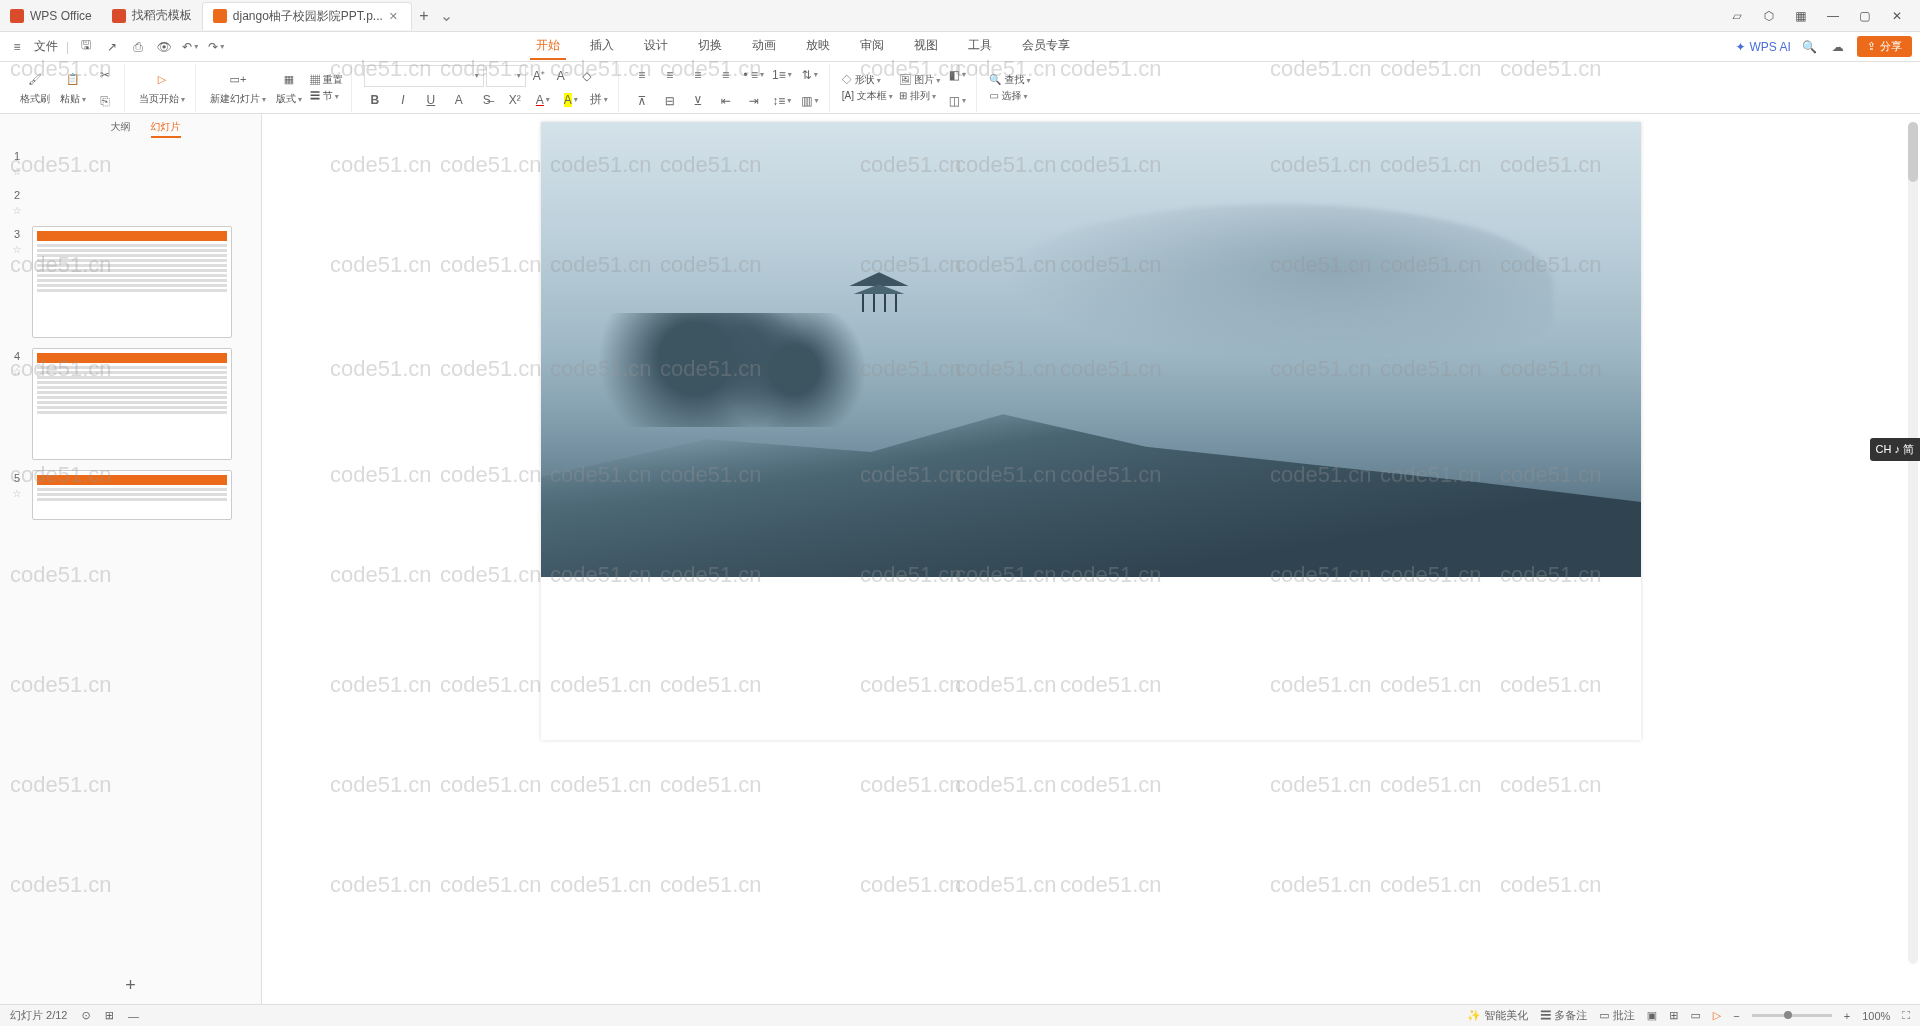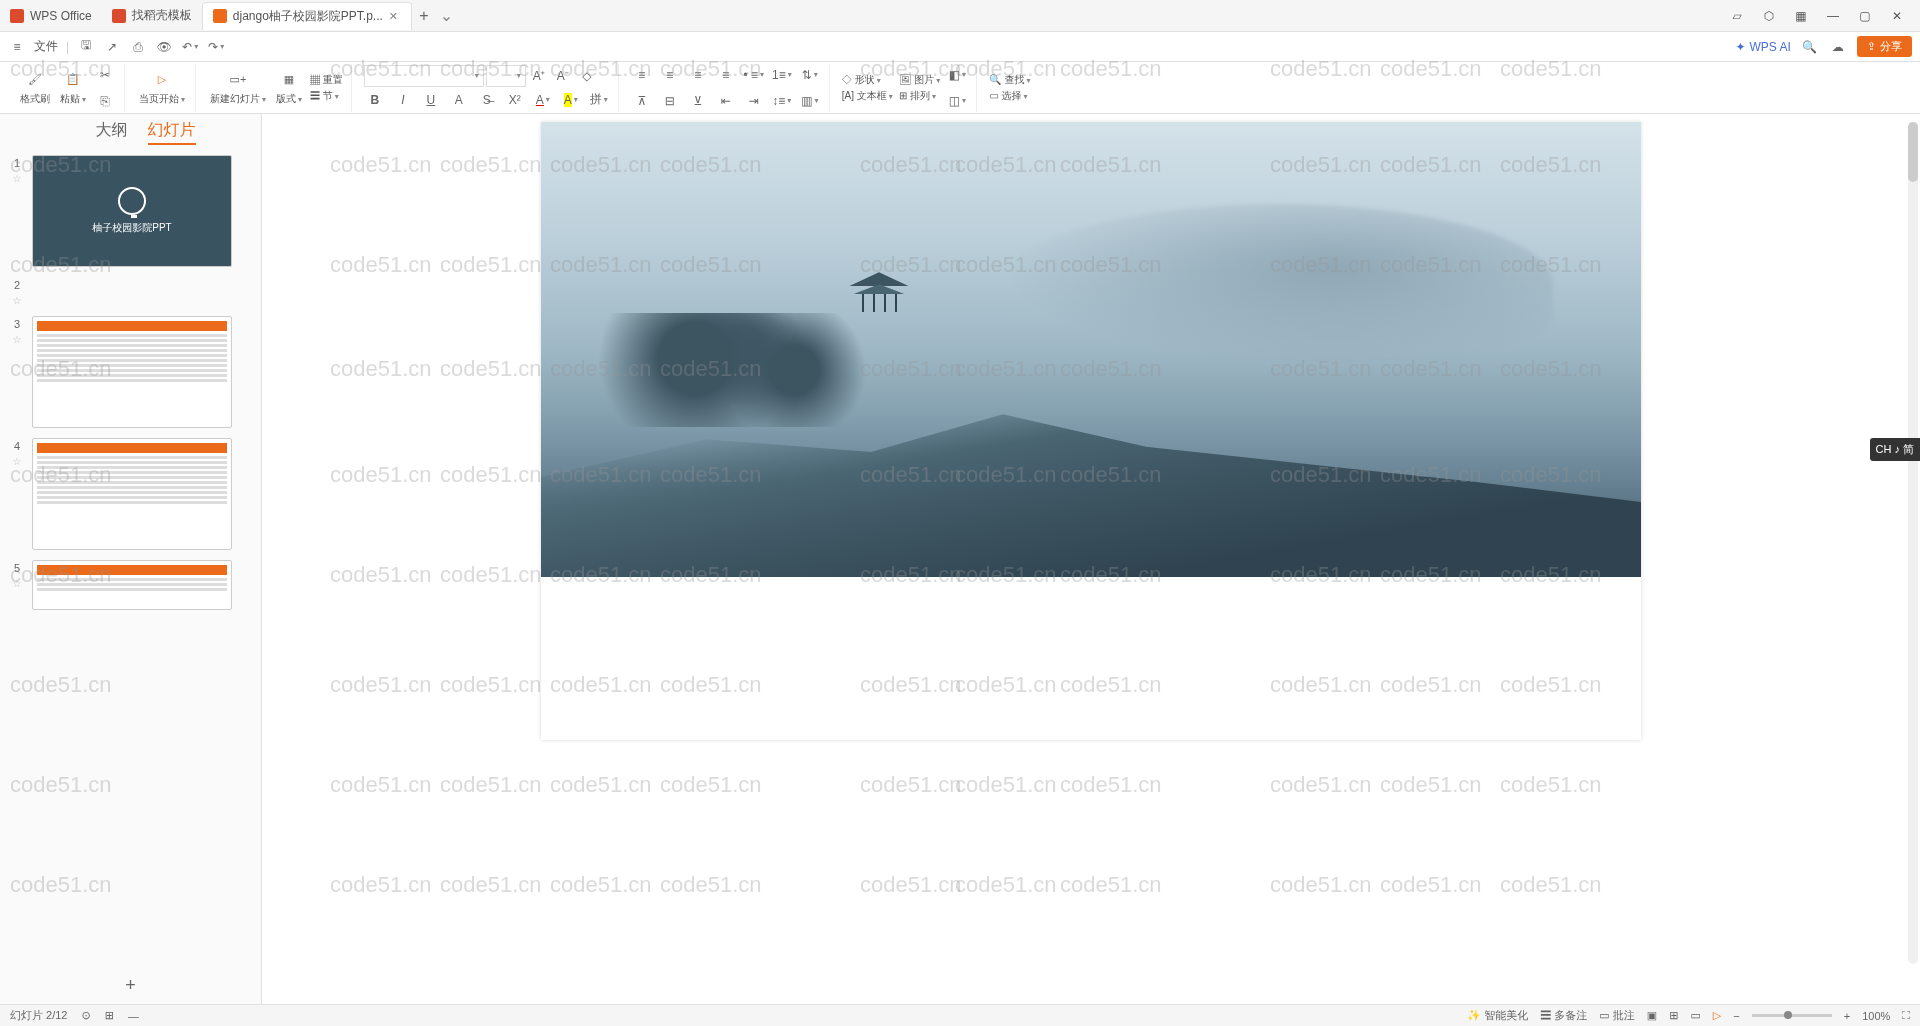--- a/index.html
+++ b/index.html
@@ -37,21 +37,21 @@
 .ribbon-btn .lbl { font-size: 10px; }
 .ribbon-small { width: 22px; height: 22px; display: flex; align-items: center; justify-content: center; color: #666; cursor: pointer; font-size:12px; }
 .font-box { height: 22px; border: 1px solid #ddd; padding: 0 4px; font-size: 11px; display:flex; align-items:center; background:#fff; }
 .font-name { width: 120px; }
 .font-size { width: 40px; }
 .drop { font-size: 8px; color: #888; margin-left:2px;}
 
 
 .main { display: flex; height: calc(1026px - 32px - 30px - 52px - 22px); }
 .side-panel { width: 262px; background: #fafafa; border-right: 1px solid #e0e0e0; display:flex; flex-direction:column; }
-.side-tabs { display: flex; justify-content: center; gap: 20px; padding: 6px 0; font-size: 16px; color: #666; margin-left: 30px; }
+.side-tabs { display: flex; justify-content: center; gap: 20px; padding: 6px 0; font-size: 10px; color: #666; margin-left: 30px; }
 .side-tab { cursor: pointer; padding-bottom: 2px; }
 .side-tab.active { color: #ec6b1a; border-bottom: 2px solid #ec6b1a; }
 .thumbs { flex:1; overflow-y: auto; padding: 4px 8px; }
 .thumb-row { display: flex; align-items: flex-start; gap: 6px; margin-bottom: 10px; }
 .thumb-idx { width: 18px; text-align: right; font-size: 11px; color: #666; padding-top: 2px; display:flex; flex-direction:column; align-items:center; gap:4px;}
 .thumb-star { font-size: 10px; color: #bbb; }
 .thumb { width: 200px; height: 112px; background: #fff; border: 1px solid #ccc; border-radius: 2px; position: relative; overflow: hidden; font-size: 7px; cursor:pointer; }
 .thumb.selected { border: 2px solid #ec6b1a; }
 .thumb.title-slide { background: #3a5361; display:flex; flex-direction:column; align-items:center; justify-content:center; color:#fff; }
 .bulb { width:28px; height:28px; border:2px solid #fff; border-radius:50%; position:relative; margin-bottom:6px;}
@@ -129,20 +129,32 @@
   <div class="menu-left">
     <span class="menu-icon">≡</span>
     <span>文件</span>
     <span style="color:#ccc">|</span>
     <span class="menu-icon">🖫</span>
     <span class="menu-icon">↗</span>
     <span class="menu-icon">⎙</span>
     <span class="menu-icon">👁</span>
     <span class="menu-icon">↶<span class="drop">▾</span></span>
     <span class="menu-icon">↷<span class="drop">▾</span></span>
+  </div>
+  <div class="menu-tabs">
+    <span class="menu-tab active">开始</span>
+    <span class="menu-tab">插入</span>
+    <span class="menu-tab">设计</span>
+    <span class="menu-tab">切换</span>
+    <span class="menu-tab">动画</span>
+    <span class="menu-tab">放映</span>
+    <span class="menu-tab">审阅</span>
+    <span class="menu-tab">视图</span>
+    <span class="menu-tab">工具</span>
+    <span class="menu-tab">会员专享</span>
   </div>
   <div class="menu-right">
     <span class="wps-ai">
         <span>✦</span>
         <span>WPS AI</span>
       </span>
     <span class="menu-icon">🔍</span>
     <span class="menu-icon">☁</span>
     <span class="share-btn">
         <span>⇪</span>
@@ -274,24 +286,20 @@
   <div class="side-panel">
     <div class="side-tabs">
       <span class="side-tab">大纲</span>
       <span class="side-tab active">幻灯片</span>
     </div>
     <div class="thumbs">
       <div class="thumb-row">
           <div class="thumb-idx">
             <span>1</span>
             <span class="thumb-star">☆</span>
-          </div>
-        <div class="thumb title-slide">
-            <div class="bulb"></div>
-            <span style="font-size:10px">柚子校园影院PPT</span>
           </div>
         </div>
       <div class="thumb-row">
           <div class="thumb-idx">
             <span>2</span>
             <span class="thumb-star">☆</span>
           </div>
         </div>
       <div class="thumb-row">
           <div class="thumb-idx">

